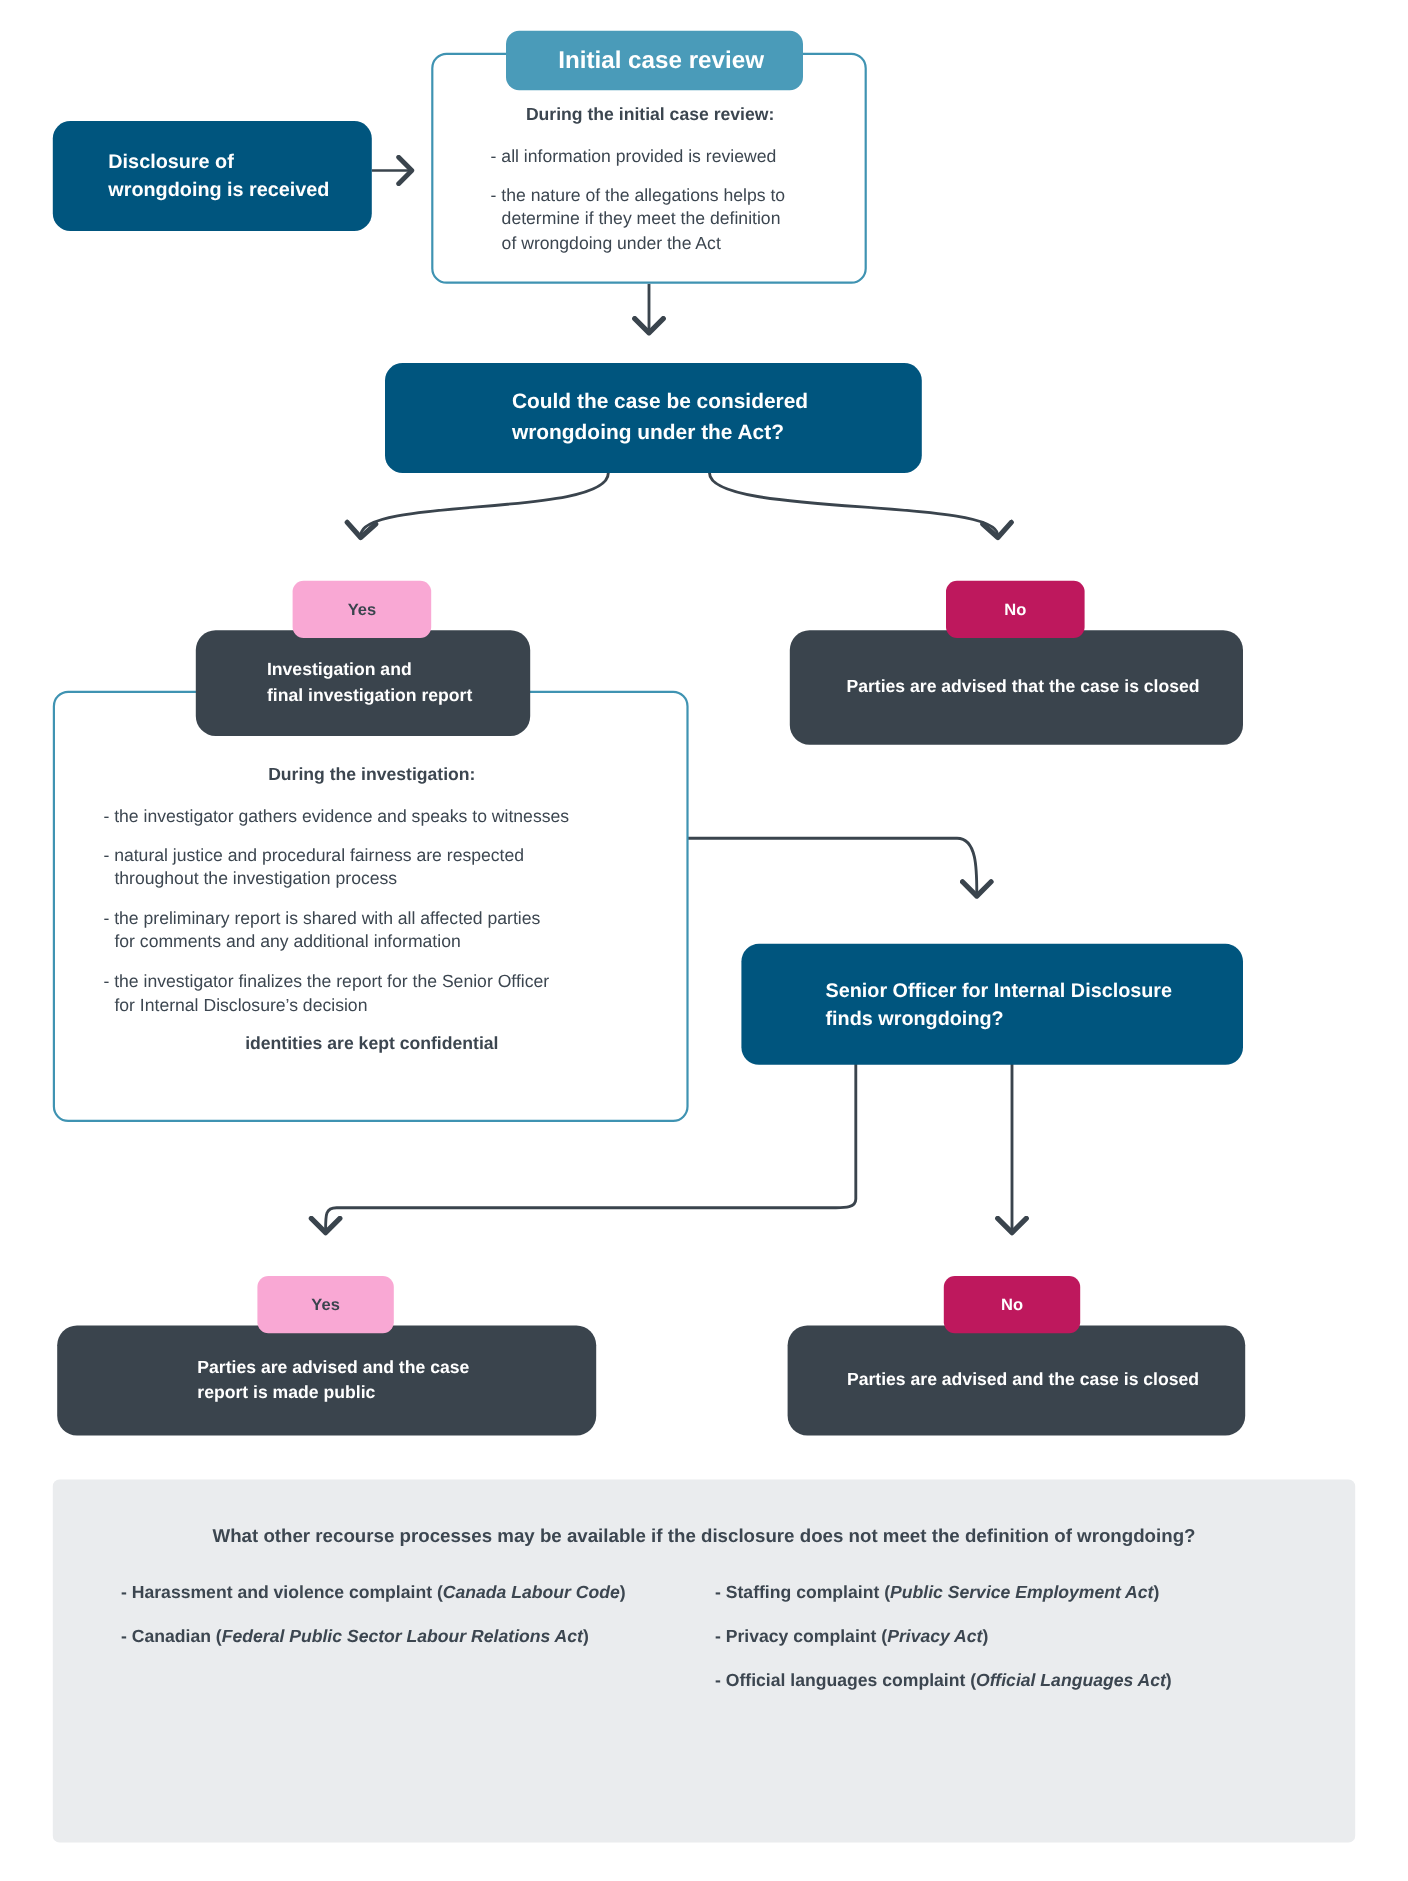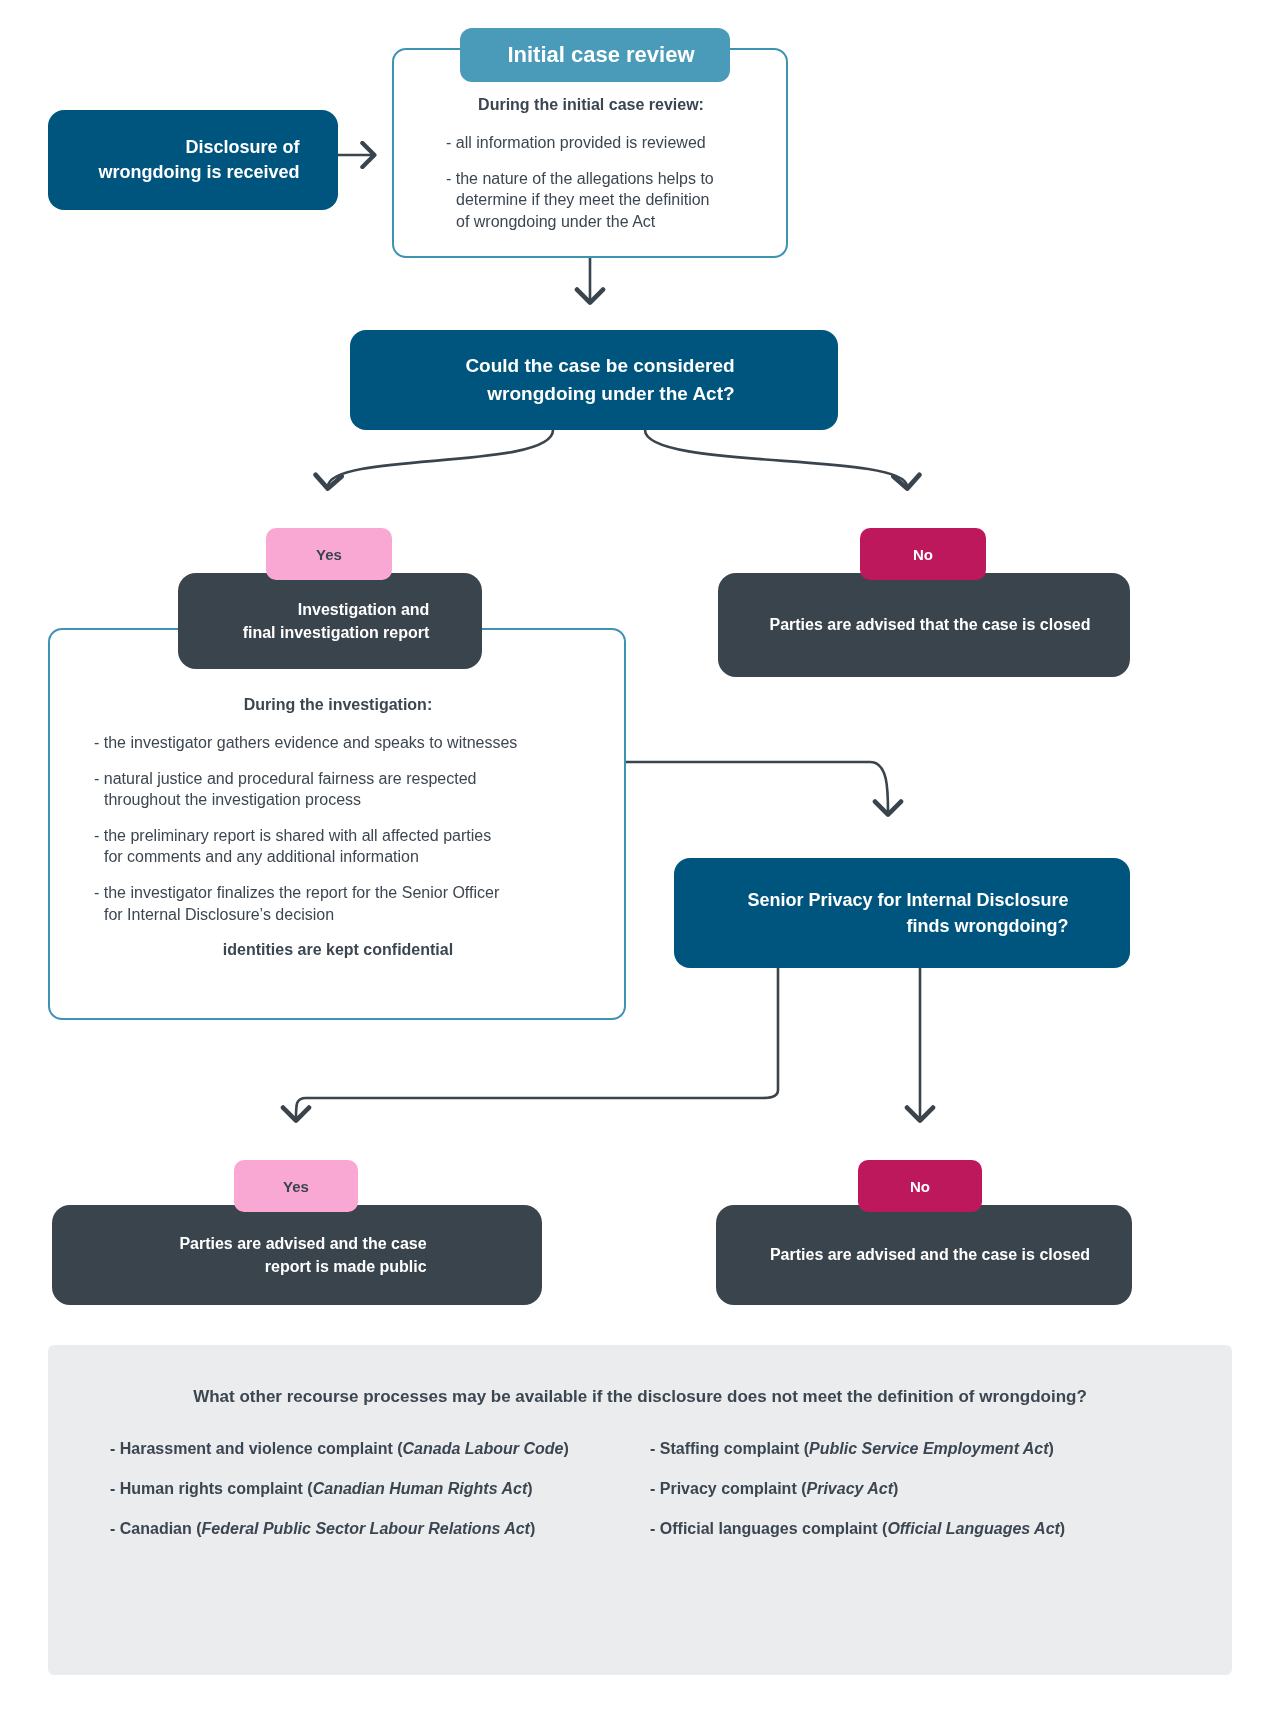--- a/index.html
+++ b/index.html
@@ -21,21 +21,21 @@
     width: 1280px; height: 1710px;
     pointer-events: none;
     z-index: 1;
   }
   .node {
     position: absolute;
     z-index: 2;
     display: flex;
     align-items: center;
     justify-content: center;
-    text-align: right;
+    text-align: left;
     padding-left: 12px;
   }
   .navy {
     background: #00557e;
     color: #ffffff;
     border-radius: 16px;
     font-weight: bold;
   }
   .charcoal {
     background: #3a444d;
@@ -251,21 +251,21 @@
         <span style="margin-left:10px; display:inline-block;">for Internal Disclosure’s decision</span>
       </li>
     </ul>
     <div class="confid" style="margin-top:12px;">
       <div>identities are kept confidential</div>
     </div>
   </div>
 
   <div class="node navy" style="left:674px; top:858px; width:456px; height:110px; font-size:18px; line-height:1.45;">
     <div>
-      <div>Senior Privacy for Internal Disclosure</div>
+      <div>Senior Officer for Internal Disclosure</div>
       <div>finds wrongdoing?</div>
     </div>
   </div>
 
   <div class="pill yes" style="left:234px; top:1160px; width:124px; height:52px;">
     <span>Yes</span>
   </div>
 
   <div class="pill no" style="left:858px; top:1160px; width:124px; height:52px;">
     <span>No</span>
@@ -286,23 +286,20 @@
     <div class="footer-q">What other recourse processes may be available if the disclosure does not meet the definition of wrongdoing?</div>
 
     <div class="footer-cols">
 
       <div class="footer-col">
         <ul>
           <li>
             <span>- Harassment and violence complaint (</span><em>Canada Labour Code</em><span>)</span>
           </li>
           <li>
-            <span>- Human rights complaint (</span><em>Canadian Human Rights Act</em><span>)</span>
-          </li>
-          <li>
             <span>- Canadian (</span><em>Federal Public Sector Labour Relations Act</em><span>)</span>
           </li>
         </ul>
       </div>
 
       <div class="footer-col">
         <ul>
           <li>
             <span>- Staffing complaint (</span><em>Public Service Employment Act</em><span>)</span>
           </li>

